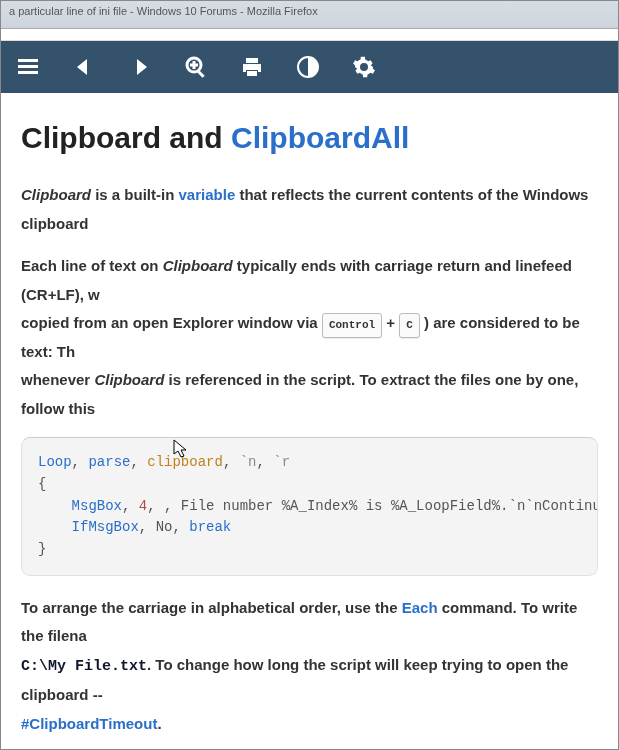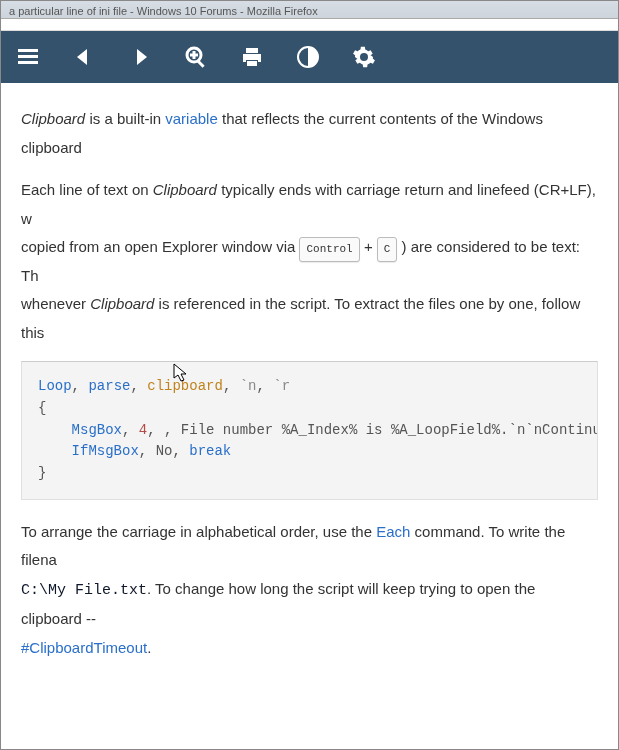--- a/index.html
+++ b/index.html
@@ -1,37 +1,37 @@
 <!DOCTYPE html>
 <html><head>
 <meta charset="utf-8">
 <style>
   * { box-sizing: border-box; }
   html, body { margin:0; padding:0; }
   body { font-family: Arial, Helvetica, sans-serif; color:#333; width:619px; height:750px; overflow:hidden; border:1px solid #888; background:#fff; }
-  .titlebar { background: linear-gradient(#d6dde5,#cdd4dc); height:18px; font-size:11px; color:#555; padding:4px 8px; border-bottom:1px solid #aaa; }
+  .titlebar { background: linear-gradient(#d6dde5,#cdd4dc); height:28px; font-size:11px; color:#555; padding:4px 8px; border-bottom:1px solid #aaa; }
   .whitebar { height:12px; background:#fff; border-bottom: 1px solid #ddd;}
   .toolbar { background:#35526c; height:52px; display:flex; align-items:center; padding:0 10px; gap:22px; }
   .toolbar .tbtn { width:34px; height:34px; display:flex; align-items:center; justify-content:center; color:#fff; cursor:pointer; }
   .toolbar svg { width:24px; height:24px; fill:#fff; }
   .content { padding: 18px 20px 20px 20px; }
   h1 { font-size:30px; font-weight:bold; margin:10px 0 26px 0; color:#222; }
   h1 .link { color:#2a6fc9; }
-  p { font-size:15px; line-height:1.9; margin:4px 0 14px 0; }
+  p { font-size:15px; line-height:1.9; margin:4px 0 14px 0;font-weight:bold; }
   em { font-style: italic; }
   a.link { color:#2a6fc9; text-decoration:none; }
   .kbd { display:inline-block; border:1px solid #bbb; border-radius:3px; padding:1px 6px; font-family: "Courier New", monospace; font-size:11px; background:#fafafa; box-shadow: 0 1px 1px rgba(0,0,0,0.08); }
   .codeblk { background:#f3f4f3; border:1px solid #e0e0e0; border-top:1px solid #ccc; padding:14px 16px; margin:10px 0 18px 0; font-family: Consolas, "Courier New", monospace; font-size:14px; line-height:1.55; white-space:pre; overflow:hidden; }
   .tk-cmd  { color:#2a6fc9; }
   .tk-var  { color:#c0831e; }
   .tk-str  { color:#888; }
   .tk-sym  { color:#555; }
   .tk-num  { color:#b34a4a; }
   .inlinecode { font-family: Consolas,"Courier New",monospace; color:#0f172a; }
-  .cursor-overlay { position:relative; }
+  .cursor-overlay { position:relative;border-radius:9px; }
   .fake-cursor { position:absolute; left:151px; top:1px; pointer-events:none; }
 </style>
 </head>
 <body>
 
 <div class="titlebar">
   <span>a particular line of ini file - Windows 10 Forums - Mozilla Firefox</span>
 </div>
 <div class="whitebar"></div>
 
@@ -77,20 +77,23 @@
   </div>
   <div class="tbtn">
     <svg viewBox="0 0 24 24">
         <path d="M12 8a4 4 0 1 0 0 8 4 4 0 0 0 0-8zm9 4a9 9 0 0 1-.16 1.7l2.1 1.64-2 3.46-2.48-1a9 9 0 0 1-2.94 1.7l-.38 2.64h-4l-.38-2.64a9 9 0 0 1-2.94-1.7l-2.48 1-2-3.46 2.1-1.64A9 9 0 0 1 3 12a9 9 0 0 1 .16-1.7L1.06 8.66l2-3.46 2.48 1a9 9 0 0 1 2.94-1.7L8.86 1.86h4l.38 2.64a9 9 0 0 1 2.94 1.7l2.48-1 2 3.46-2.1 1.64A9 9 0 0 1 21 12z"></path>
       </svg>
   </div>
 </div>
 
 <div class="content">
 
+  <h1>
+    <span>Clipboard and </span><a class="link" href="#">ClipboardAll</a>
+  </h1>
 
   <p>
     <em>Clipboard</em><span> is a built-in </span><a class="link" href="#">variable</a><span> that reflects the current contents of the Windows clipboard</span><br>
   </p>
 
   <p>
     <span>Each line of text on </span><em>Clipboard</em><span> typically ends with carriage return and linefeed (CR+LF), w</span><br><span> copied from an open Explorer window via </span><span class="kbd">Control</span> <span>+</span> <span class="kbd">C</span> <span>) are considered to be text: Th</span><br><span> whenever </span><em>Clipboard</em><span> is referenced in the script. To extract the files one by one, follow this</span>
   </p>
 
   <div class="codeblk cursor-overlay"><span class="tk-cmd">Loop</span><span class="tk-sym">, </span><span class="tk-cmd">parse</span><span class="tk-sym">, </span><span class="tk-var">clipboard</span><span class="tk-sym">, </span><span class="tk-str">`n</span><span class="tk-sym">, </span><span class="tk-str">`r</span>

